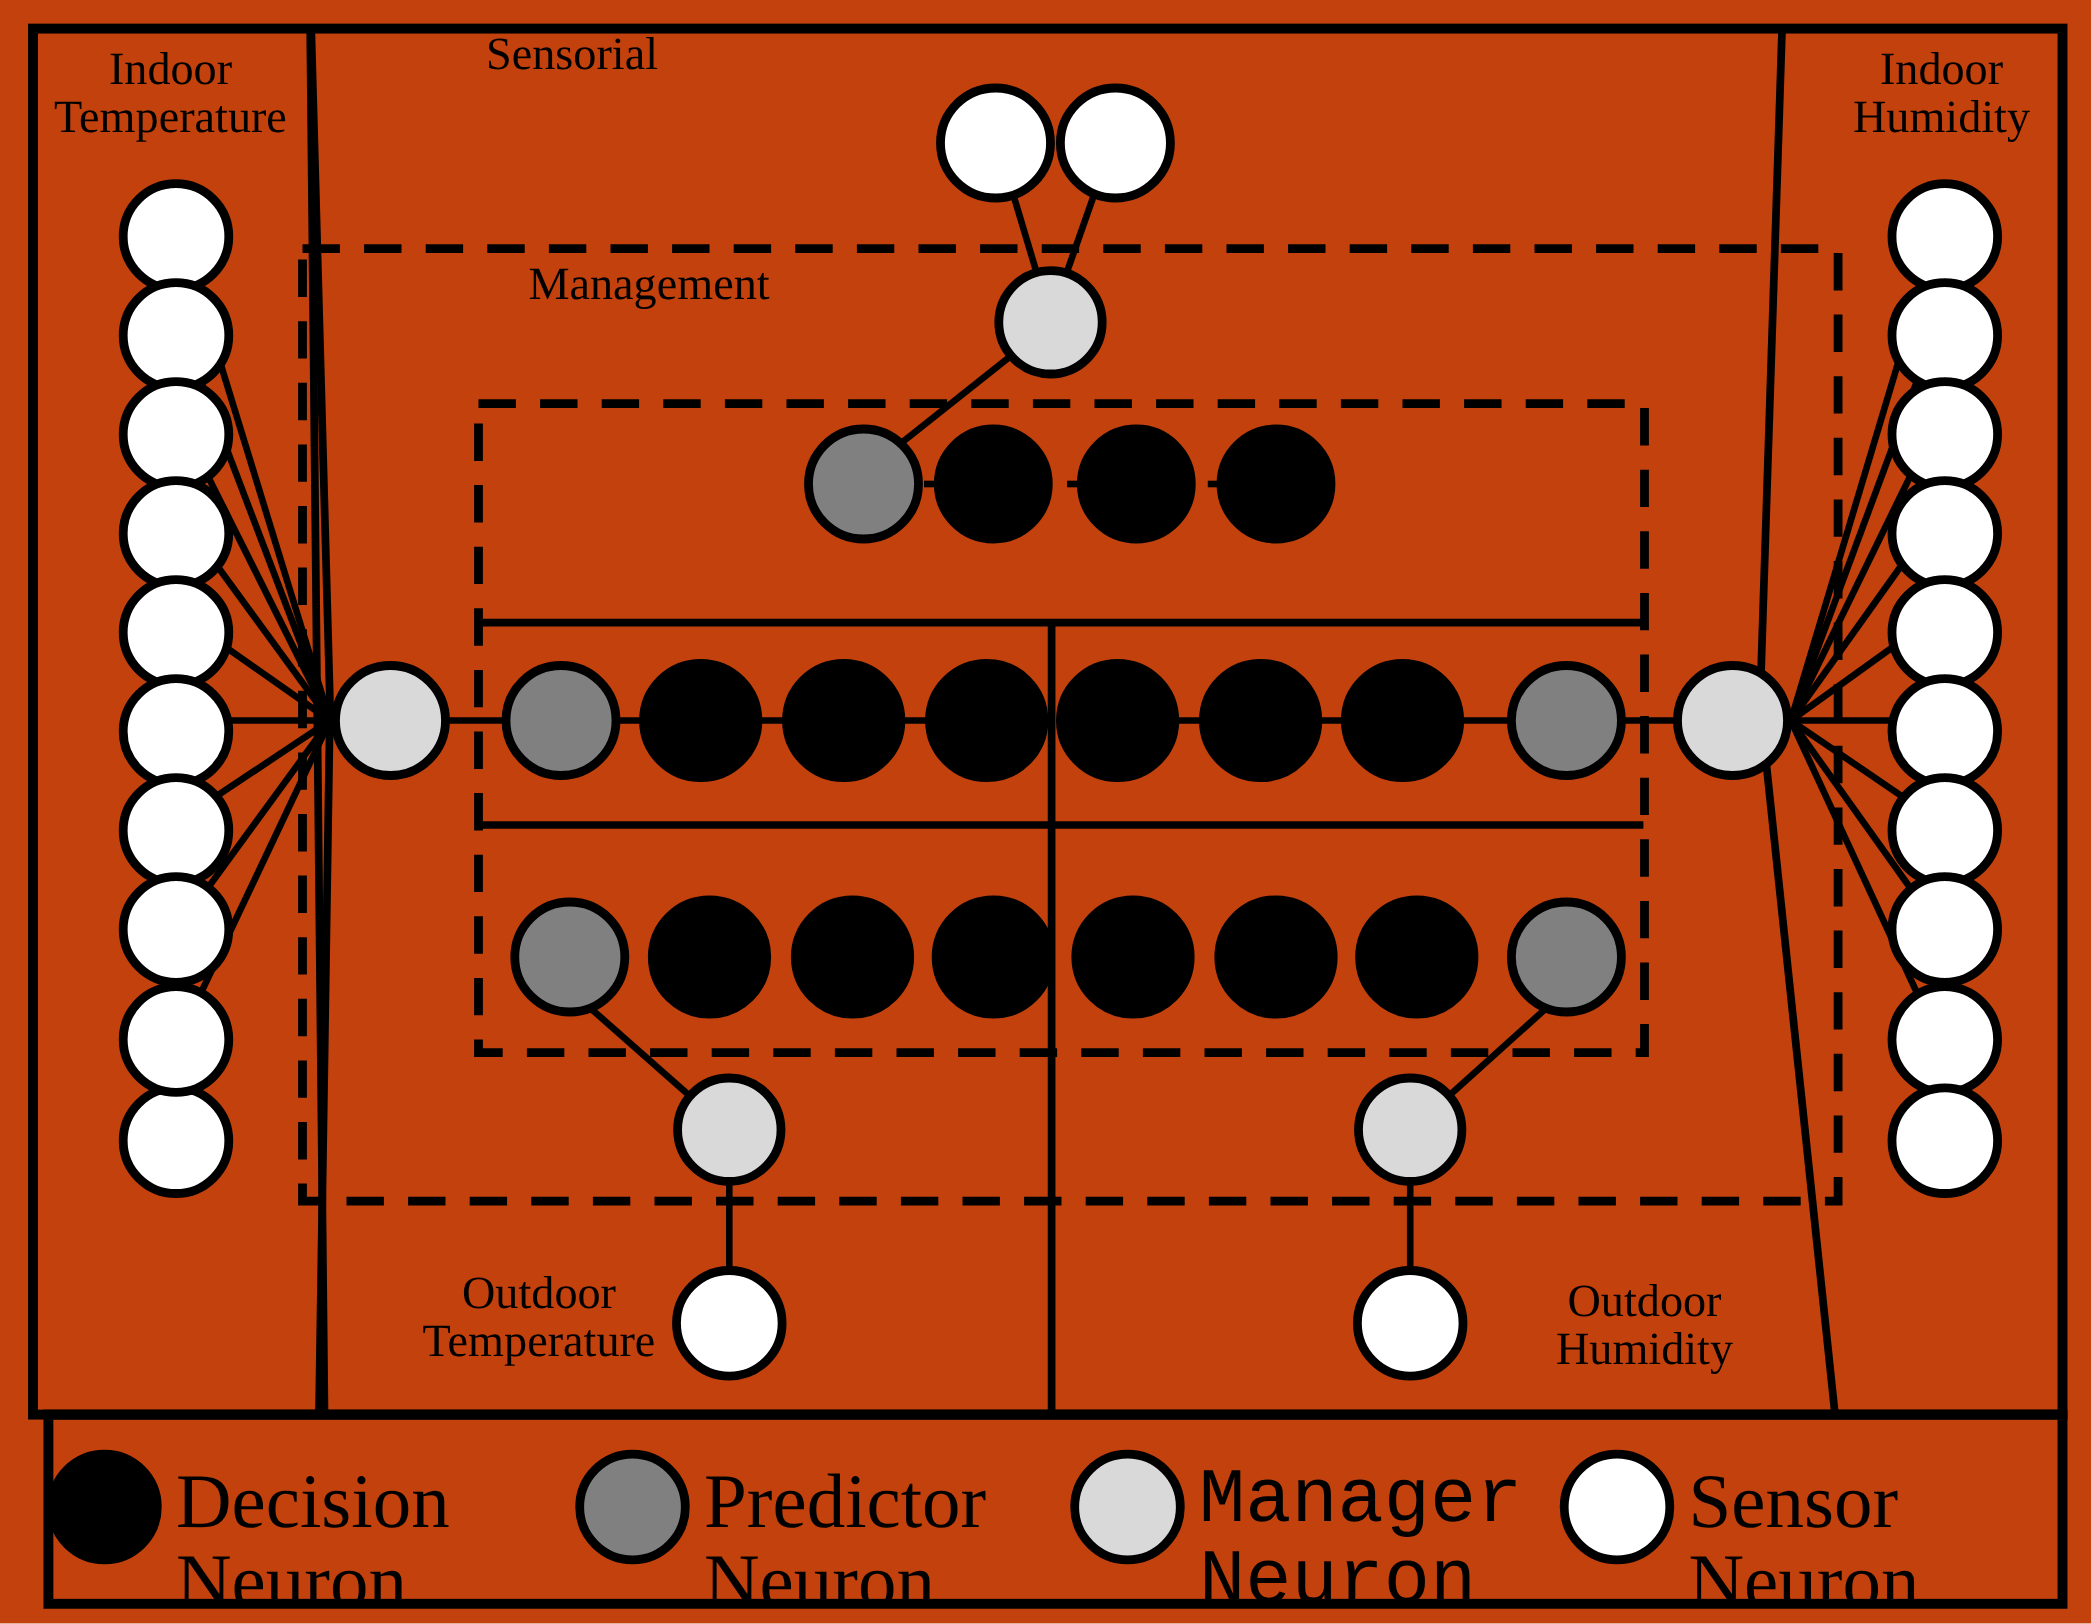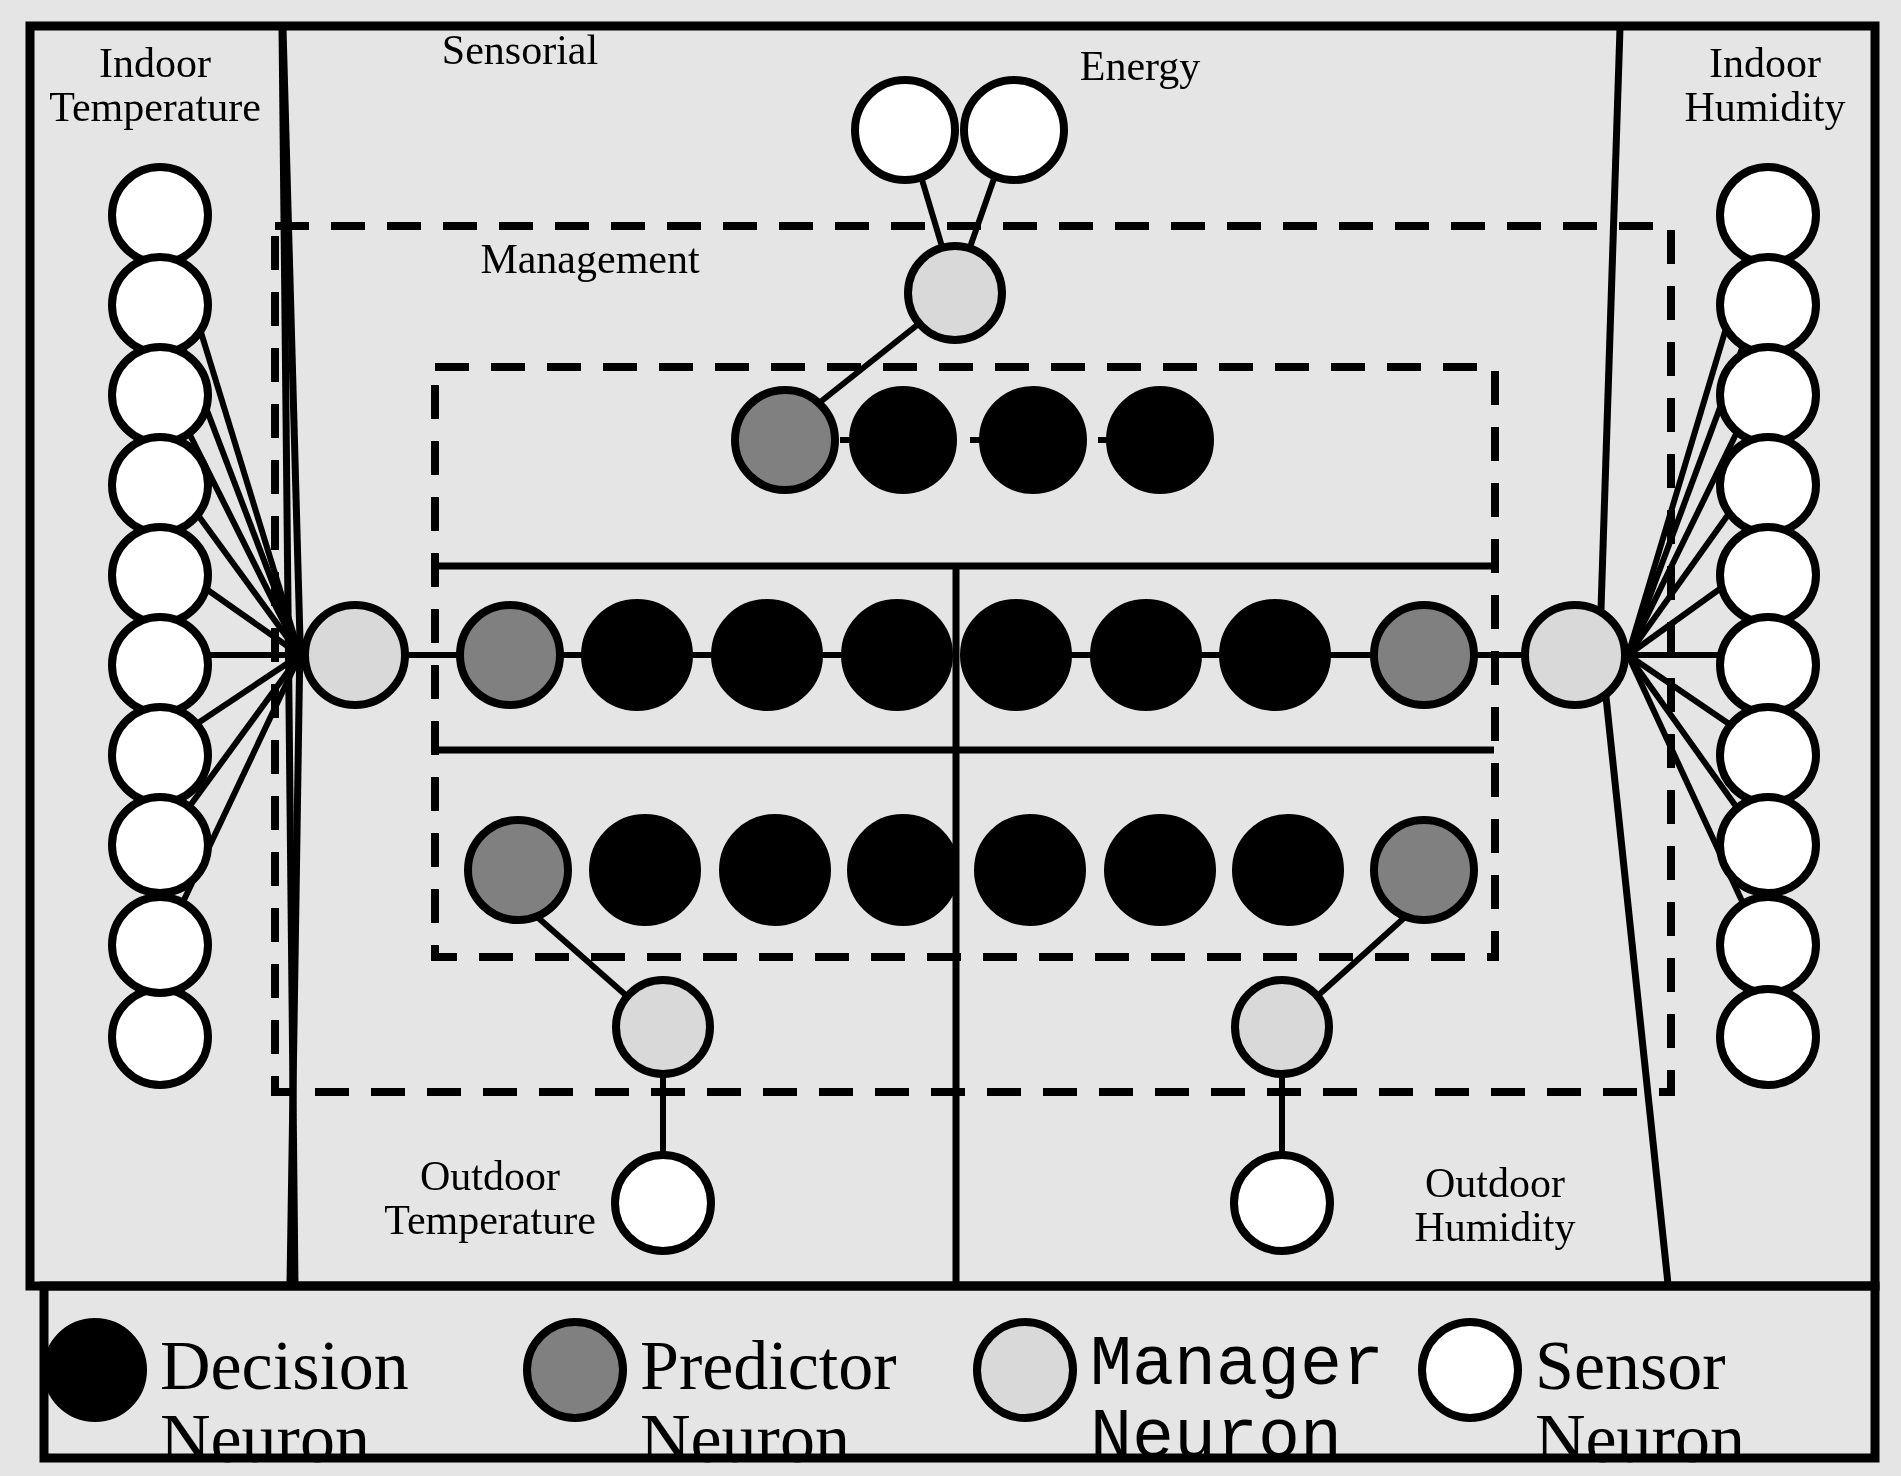--- a/index.html
+++ b/index.html
@@ -1,17 +1,17 @@
 <!DOCTYPE html>
 <html><head>
 <meta charset="utf-8">
 <style>
   html,body{margin:0;padding:0;background:#ffffff;}
   body{font-family:"Liberation Serif","DejaVu Serif",serif;}
-  #stage{position:relative;width:1901px;height:1476px;background:#e5e5e5;overflow:hidden;}
+  #stage{position:relative;width:1901px;height:1476px;background:#c2410c;overflow:hidden;}
   #svgroot{position:absolute;left:0;top:0;width:1901px;height:1476px;}
   .lbl{position:absolute;color:#000;line-height:1.04;text-align:center;white-space:pre-line;
        font-family:"Liberation Serif","DejaVu Serif",serif;}
   .lbl-big{font-size:42px;}
   .lbl-leg{font-size:70px;margin-top:27px;}
 </style>
 </head>
 <body>
 
 <div id="stage">
@@ -188,21 +188,20 @@
   </svg>
 
   <div class="lbl lbl-big" style="left:20px;top:42px;width:270px;">Indoor
 Temperature</div>
 
   <div class="lbl lbl-big" style="left:1640px;top:42px;width:250px;">Indoor
 Humidity</div>
 
   <div class="lbl lbl-big" style="left:360px;top:29px;width:320px;">Sensorial</div>
 
-  <div class="lbl lbl-big" style="left:1000px;top:45px;width:280px;">Energy</div>
 
   <div class="lbl lbl-big" style="left:380px;top:238px;width:420px;">Management</div>
 
 
   <div class="lbl lbl-big" style="left:320px;top:1155px;width:340px;">Outdoor
 Temperature</div>
 
   <div class="lbl lbl-big" style="left:1330px;top:1162px;width:330px;">Outdoor
 Humidity</div>
 

